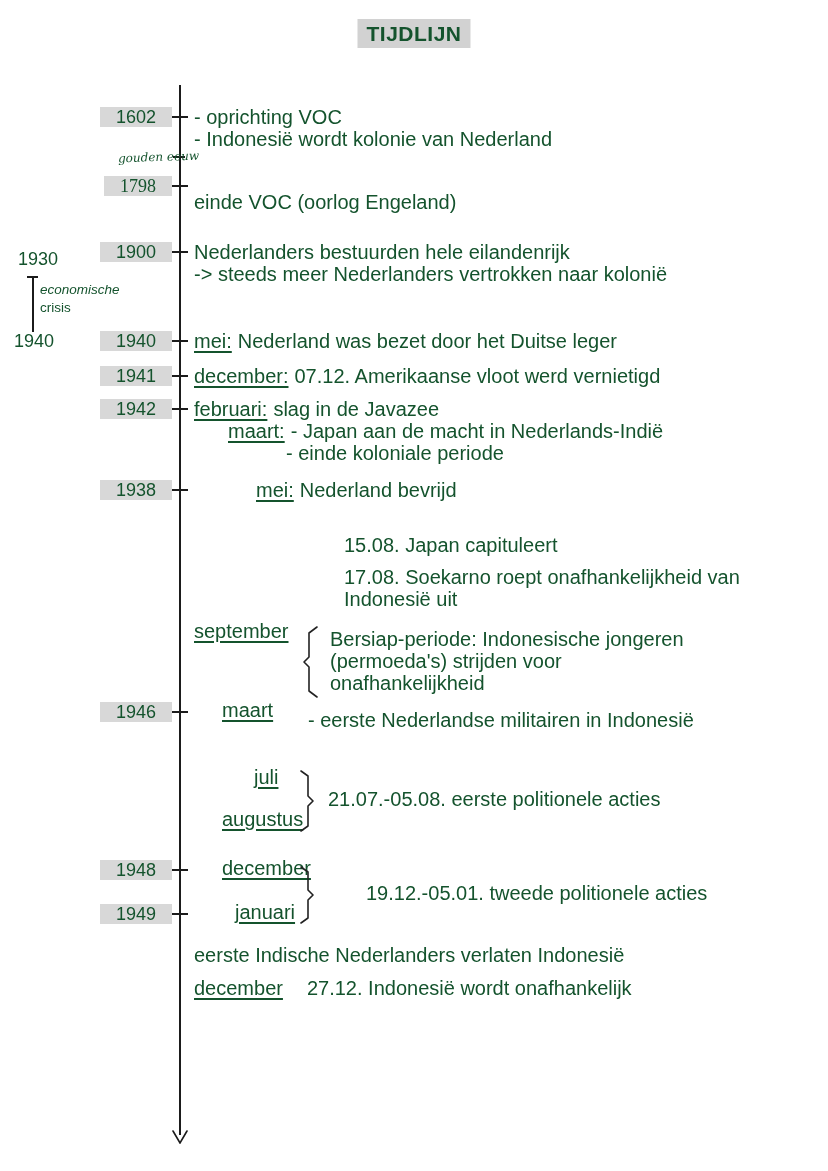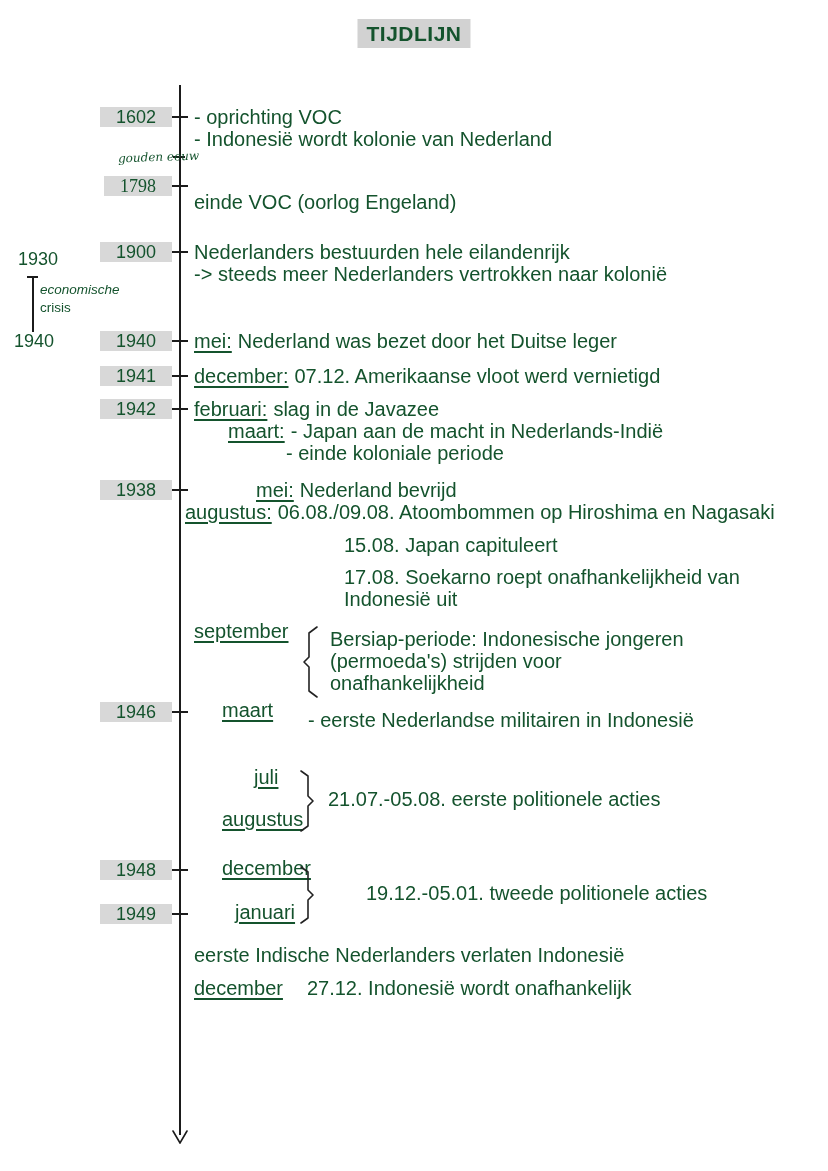--- a/index.html
+++ b/index.html
@@ -99,23 +99,20 @@
     <span class="u">februari:</span><span>slag in de Javazee</span>
   </div>
   <div class="abs t" style="left:228px;top:420px;">
     <span class="u">maart:</span><span>- Japan aan de macht in Nederlands-Indië</span>
   </div>
   <div class="abs t" style="left:286px;top:442px;">- einde koloniale periode</div>
 
   <div class="abs t" style="left:256px;top:479px;">
     <span class="u">mei:</span><span>Nederland bevrijd</span>
   </div>
-  <div class="abs t" style="left:185px;top:501px;">
-    <span class="u">augustus:</span><span>06.08./09.08. Atoombommen op Hiroshima en Nagasaki</span>
-  </div>
   <div class="abs t" style="left:344px;top:534px;">15.08. Japan capituleert</div>
   <div class="abs t" style="left:344px;top:566px;">17.08. Soekarno roept onafhankelijkheid van</div>
   <div class="abs t" style="left:344px;top:588px;">Indonesië uit</div>
 
   <div class="abs t" style="left:194px;top:620px;">
     <span class="u">september</span>
   </div>
   <svg class="abs" style="left:303px;top:626px;" width="16" height="72" viewBox="0 0 16 72">
     <path d="M14 1 L6 7 L6 31 L1 36 L6 41 L6 65 L14 71" stroke="#222" stroke-width="1.6" fill="none" stroke-linejoin="round" stroke-linecap="round"></path>
   </svg>

